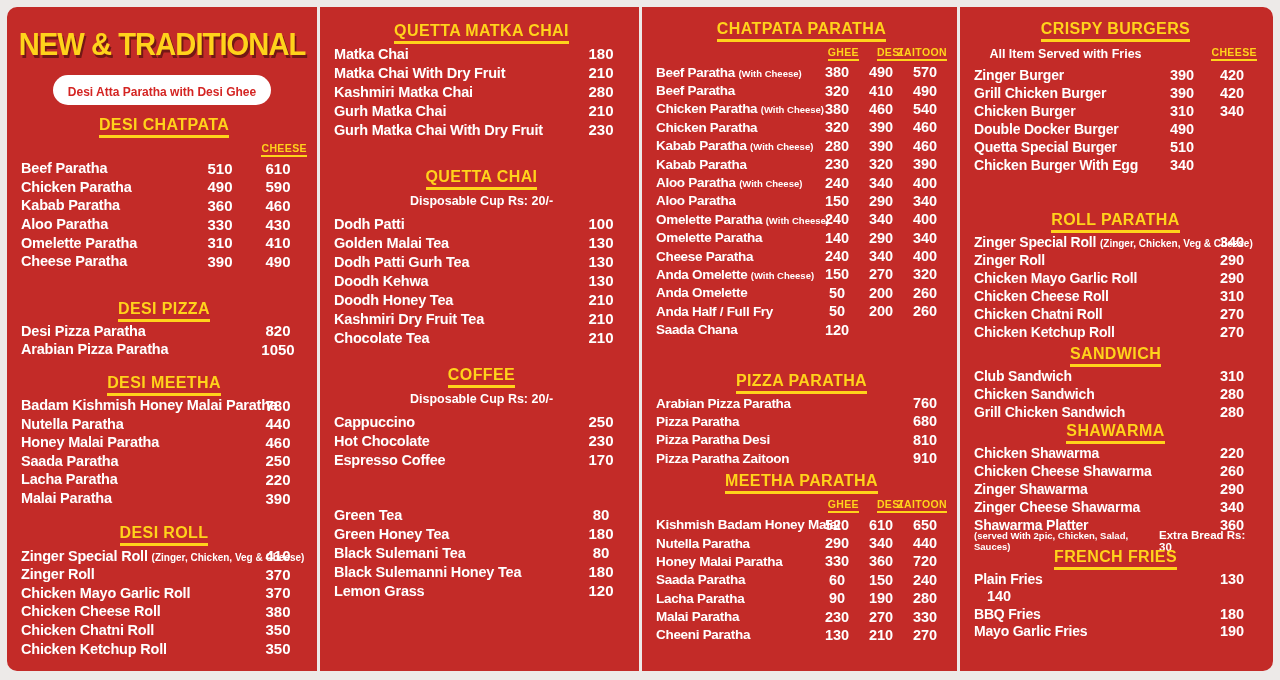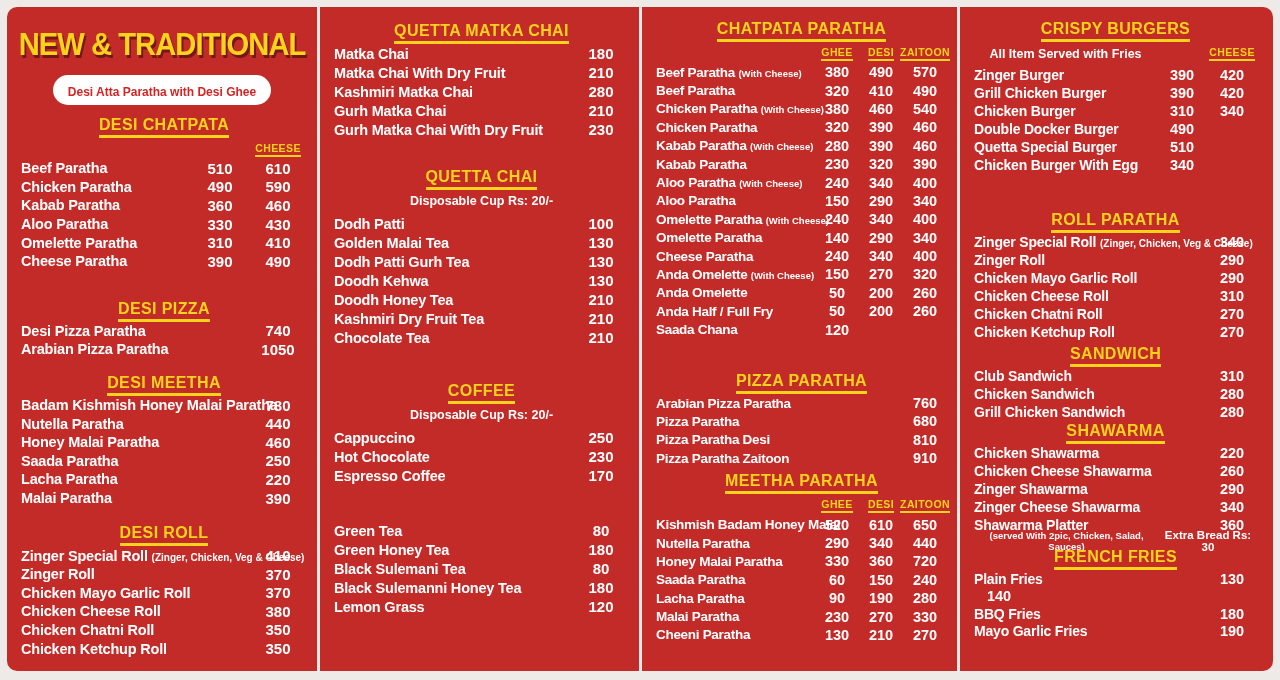--- a/index.html
+++ b/index.html
@@ -22,42 +22,42 @@
   .pillwrap{margin-top:12px;}
   .pill{display:inline-block;background:var(--pill-bg);color:var(--pill-text);
     font-weight:700;font-size:12px;padding:10px 15px 6px;border-radius:17px;white-space:nowrap;}
   
   .section{margin-top:20px;}
   .hwrap{text-align:center;line-height:1;}
   .heading{display:inline-block;color:var(--yellow);font-weight:700;font-size:16px;
     letter-spacing:.4px;border-bottom:3px solid var(--yellow);padding-bottom:2px;white-space:nowrap;}
   .subrow{display:flex;align-items:flex-end;margin:4px 0 2px;}
   .subtitle{flex:1;text-align:center;color:var(--text);font-weight:700;font-size:12.5px;}
-  .phcell{display:flex;justify-content:center;}
+  .phcell{display:flex;justify-content:flex-end;}
   .phtext{color:var(--yellow);font-weight:700;font-size:10.5px;letter-spacing:.4px;
     border-bottom:2px solid var(--yellow);padding-bottom:1px;white-space:nowrap;}
   .item{display:flex;align-items:center;height:18.6px;color:var(--text);font-weight:700;}
   .iname{flex:1;min-width:0;white-space:nowrap;font-size:14.5px;letter-spacing:-.2px;}
   .note{font-size:10px;letter-spacing:0;}
   .cells{display:flex;justify-content:flex-end;}
   .cell{width:56px;text-align:center;font-size:15px;white-space:nowrap;}
   .footrow{display:flex;justify-content:space-between;align-items:center;height:13px;
-    color:var(--text);font-weight:700;text-align:center;}
+    color:var(--text);font-weight:700;}
   .fleft{font-size:9.5px;}
   .fright{font-size:11.5px;}
   
   .c0 .section:nth-child(1){margin-top:12px}
   .c0 .section:nth-child(2){margin-top:30px}
   .c0 .section:nth-child(3){margin-top:16px}
   .c0 .section:nth-child(4){margin-top:18px}
   .c0 .cell{width:58px}
   .c1{padding-top:16px}
   .c1 .section:nth-child(1){margin-top:0}
   .c1 .section:nth-child(2){margin-top:30px}
-  .c1 .section:nth-child(3){margin-top:36px}
+  .c1 .section:nth-child(3){margin-top:20px}
   .c1 .section:nth-child(4){margin-top:36px}
   .c1 .item{height:19px}
   .c1 .subrow{margin-bottom:6px}
   .c2{padding-top:14px}
   .c2 .section:nth-child(1){margin-top:0}
   .c2 .section:nth-child(2){margin-top:34px}
   .c2 .section:nth-child(3){margin-top:6px}
   .c2 .cell{width:44px;font-size:14.5px}
   .c2 .iname{font-size:13.5px;letter-spacing:-.3px}
   .c2 .note{font-size:9.5px}
@@ -137,21 +137,21 @@
                 <span class="cell price">390</span>
                 <span class="cell price">490</span>
               </span>
             </div>
           </div>
           <div class="section">
             <div class="hwrap"><span class="heading">DESI PIZZA</span></div>
             <div class="item">
               <span class="iname"><span class="nametext">Desi Pizza Paratha</span></span>
               <span class="cells">
-                <span class="cell price">740</span>
+                <span class="cell price">820</span>
               </span>
             </div>
             <div class="item">
               <span class="iname"><span class="nametext">Arabian Pizza Paratha</span></span>
               <span class="cells">
                 <span class="cell price">1050</span>
               </span>
             </div>
           </div>
           <div class="section">

